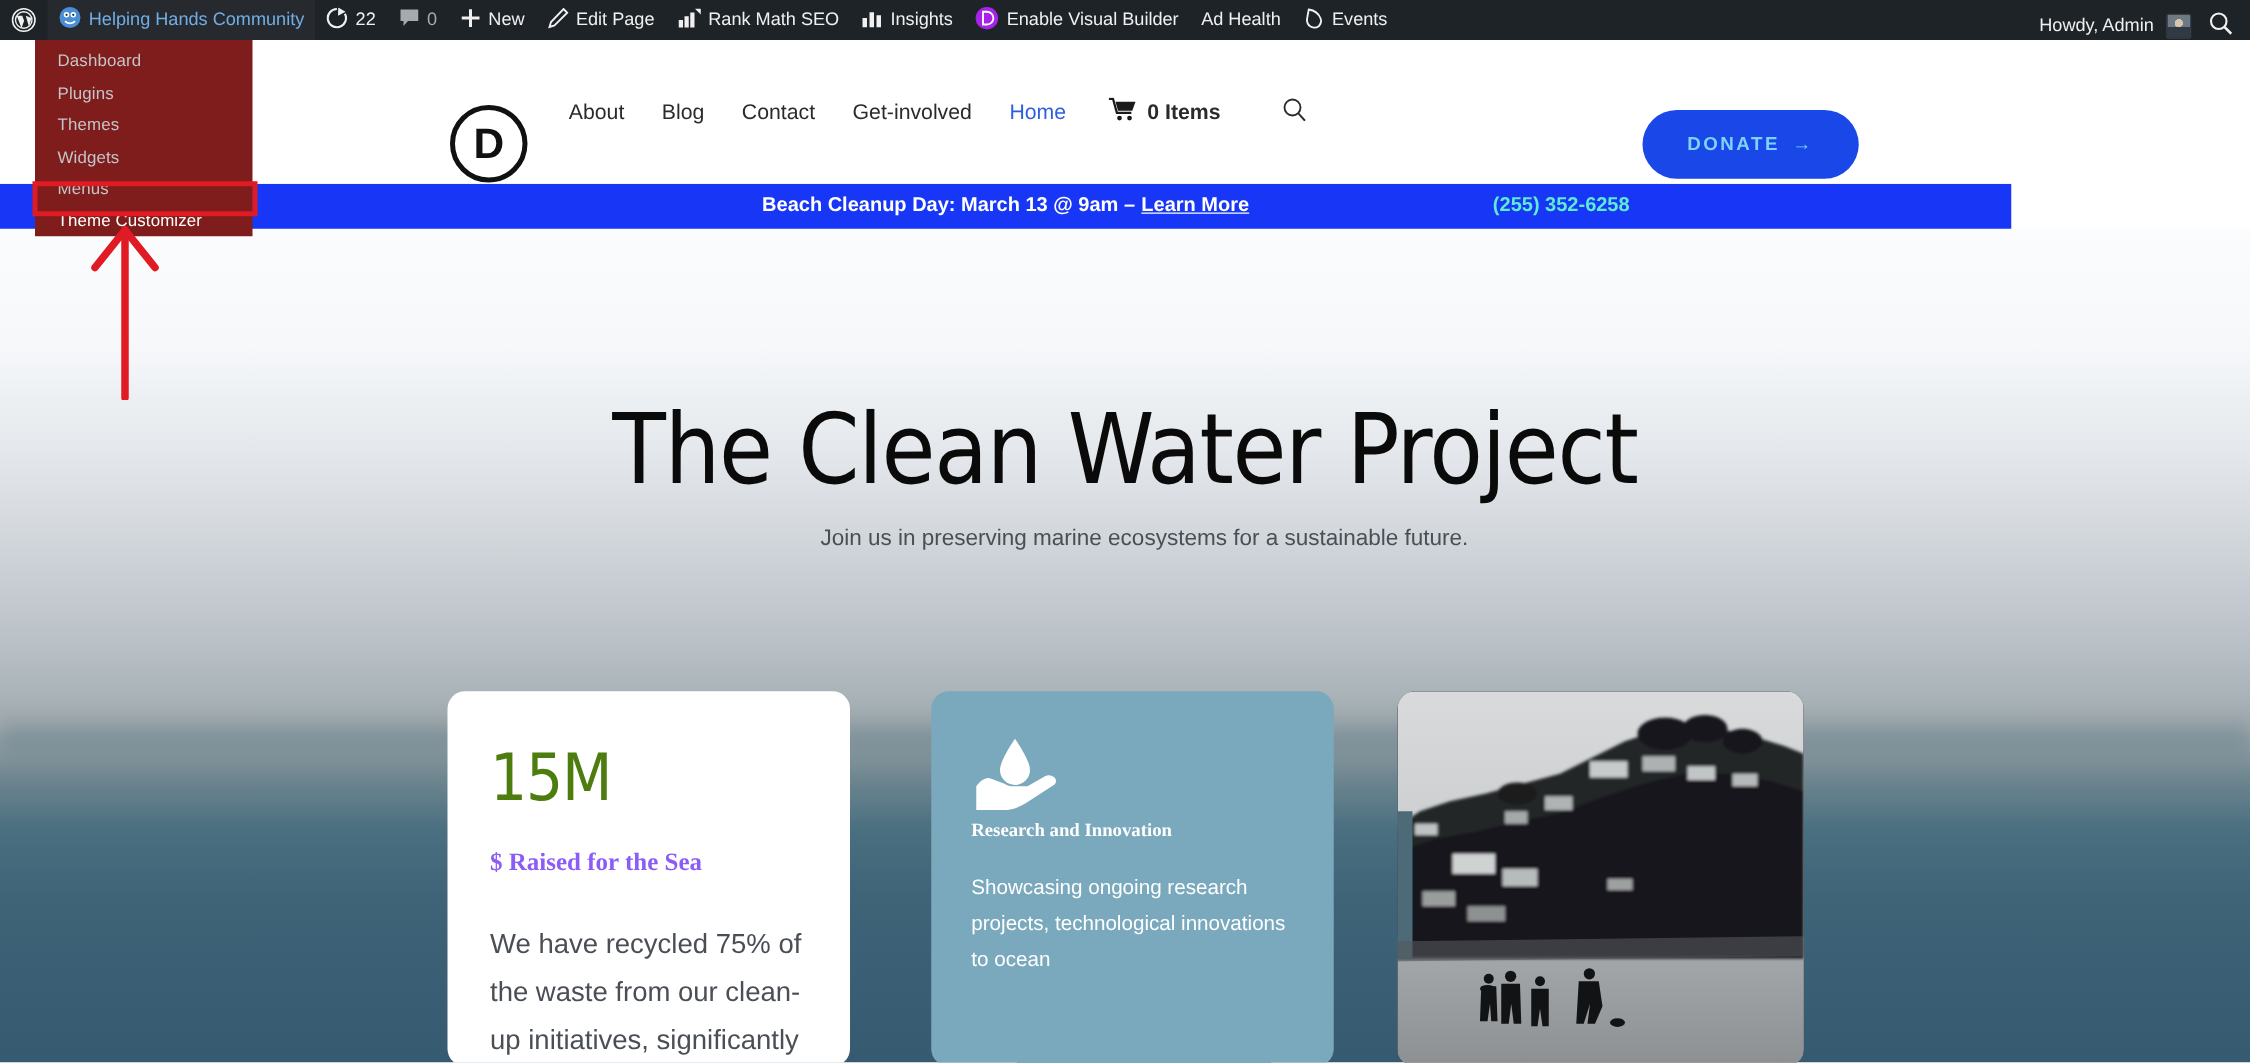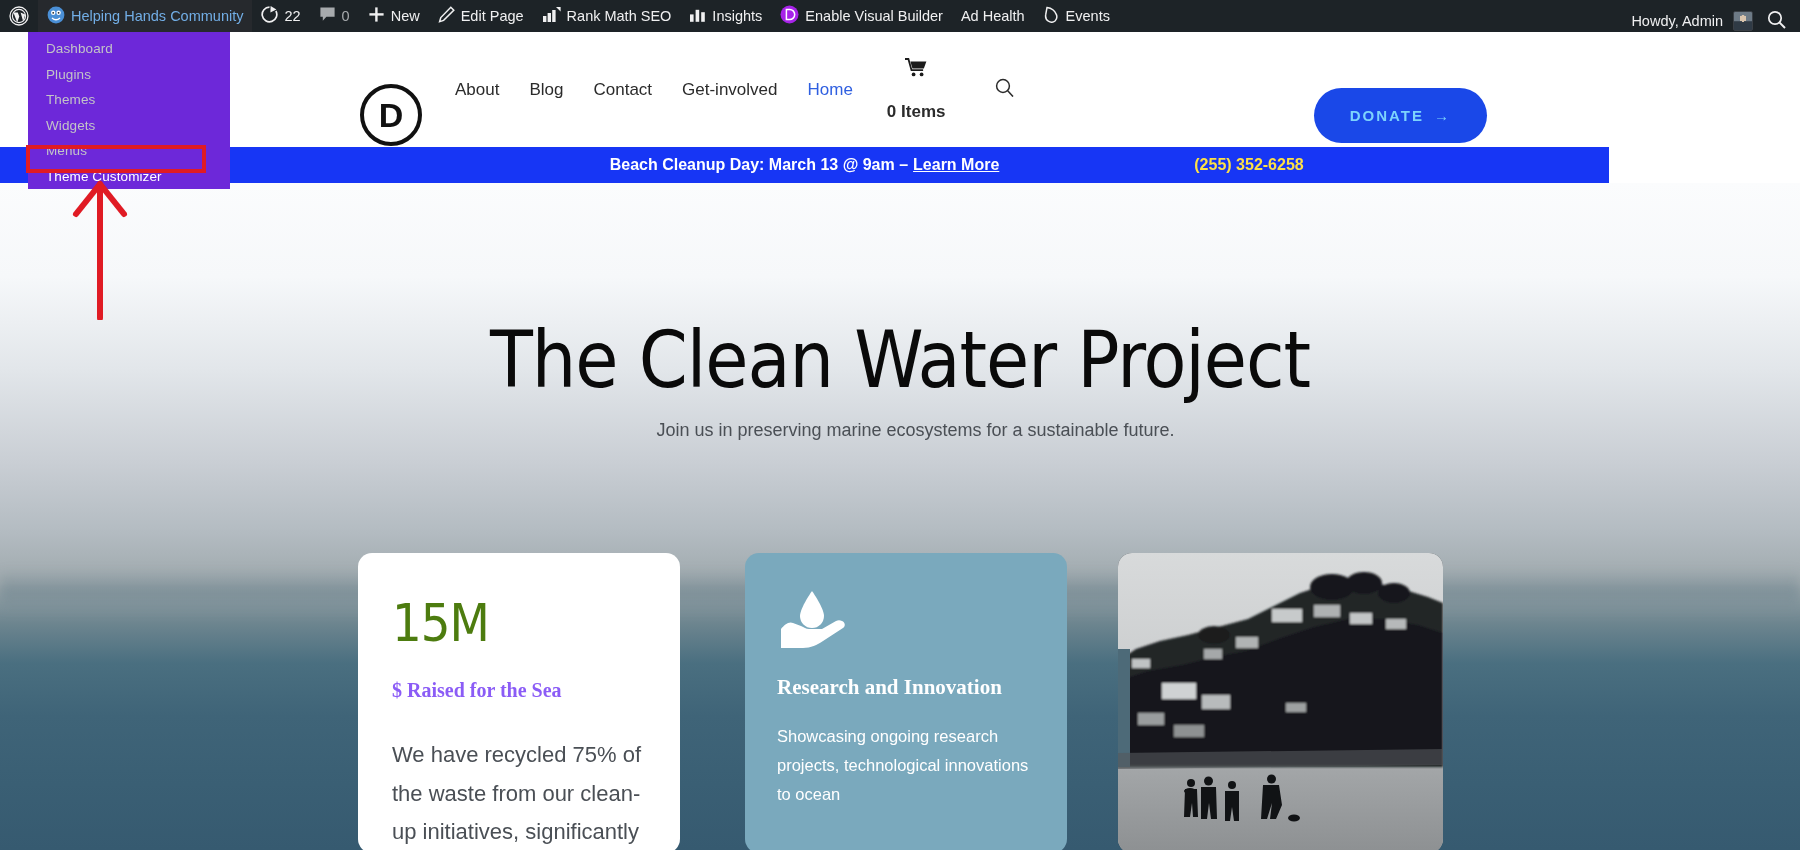--- a/index.html
+++ b/index.html
@@ -55,22 +55,22 @@
     width:20px; height:20px; border-radius:2px;
     background:
       radial-gradient(circle at 50% 36%, #d9c4ad 0 22%, transparent 23%),
       linear-gradient(to bottom, #6d7a86 0 52%, #2f3a45 53% 100%);
     border:1px solid #3a3f45;
   }
   #search-icon-wrap { padding:0 14px 0 4px; }
 
   
   #admin-dropdown {
-    position:absolute; left:28px; top:32px; width:202px;
-    background:#6d28d9; z-index:70; padding:4px 0 0 0;
+    position:absolute; left:28px; top:32px; width:174px;
+    background:#7f1d1d; z-index:70; padding:4px 0 0 0;
   }
   .dd-item {
     height:25.5px; display:flex; align-items:center;
     padding-left:18px; color:#c3c4c7; font-size:13.5px;
     letter-spacing:.1px;
   }
   .dd-item.highlighted { color:#ffffff; }
   #dd-highlight-box {
     position:absolute; left:26px; top:145px; width:180px; height:28px;
     border:4px solid #e01b24; z-index:80; pointer-events:none;
@@ -90,21 +90,21 @@
     font-size:34px; font-weight:700; color:#111; font-family:"Liberation Sans", sans-serif;
     line-height:1;
   }
   #primary-nav {
     position:absolute; left:455px; top:0; height:115px;
     display:flex; align-items:center; gap:30px;
     font-size:17px; color:#2b2b2b;text-align:center;
   }
   #primary-nav .nav-link { white-space:nowrap; }
   #primary-nav .nav-link.active { color:#2f5fe0; }
-  #cart-group { display:flex; align-items:center; gap:20px; margin-left:4px;flex-direction:column; }
+  #cart-group { display:flex; align-items:center; gap:9px; margin-left:4px; }
   #cart-count { font-size:17px; color:#2b2b2b; font-weight:600; }
   #nav-search-icon { margin-left:20px; }
   #donate-button {
     position:absolute; right:313px; top:56px;
     background:#1a48e8; color:#7dd3fc; border:none; border-radius:40px;
     height:55px; padding:0 36px;
     font-size:15px; font-weight:700; letter-spacing:2px;
     display:flex; align-items:center; gap:10px; cursor:pointer;
     font-family:"Liberation Sans", sans-serif;
   }
@@ -116,21 +116,21 @@
   }
   #announcement-text {
     position:absolute; left:0; right:0; top:0; height:36px;
     display:flex; align-items:center; justify-content:center;
     color:#fff; font-size:16px; font-weight:700;
   }
   #announcement-link { color:#fff; text-decoration:underline; margin-left:5px; }
   #announcement-phone {
     position:absolute; right:0; width:720px; top:0; height:36px;
     display:flex; align-items:center; justify-content:center;
-    color:#fde047; font-size:16px; font-weight:700;
+    color:#5eead4; font-size:16px; font-weight:700;
   }
 
   
   #hero-title {
     position:absolute; left:0; right:0; top:315px;
     text-align:center; font-size:78px; color:#0a0a0a;
     font-weight:400; letter-spacing:-1px;
     font-family:"DejaVu Sans", sans-serif;
     font-stretch:condensed;
   }
@@ -146,21 +146,21 @@
     border-radius:14px; overflow:hidden;
   }
   #card-stat { left:358px; background:#fff; padding:40px 34px 0 34px; }
   #stat-number { font-size:52px; color:#4d7c0f; font-weight:400; letter-spacing:-1px;
      font-family:"DejaVu Sans", sans-serif; font-stretch:condensed; }
   #stat-label { margin-top:26px; font-size:20px; color:#8b5cf6; font-weight:700;
      font-family:"Liberation Serif", serif; }
   #stat-body { margin-top:34px; font-size:22px; line-height:1.75; color:#4a4f55; }
 
   #card-research { left:745px; background:#7aa9bd; padding:36px 32px 0 32px; color:#fff; }
-  #research-title { margin-top:20px; font-size:21px; font-weight:700; line-height:1.2;
+  #research-title { font-size:15px; font-weight:700; line-height:1.2;
      font-family:"Liberation Serif", serif; }
   #research-body { margin-top:22px; font-size:16.5px; line-height:1.75; }
 
   #card-photo { left:1118px; width:325px; background:#3c444a; }
   #photo-canvas { width:100%; height:100%; display:block; }
 
   .icon-white { fill:#ffffff; }
 </style>
 </head>
 <body>

